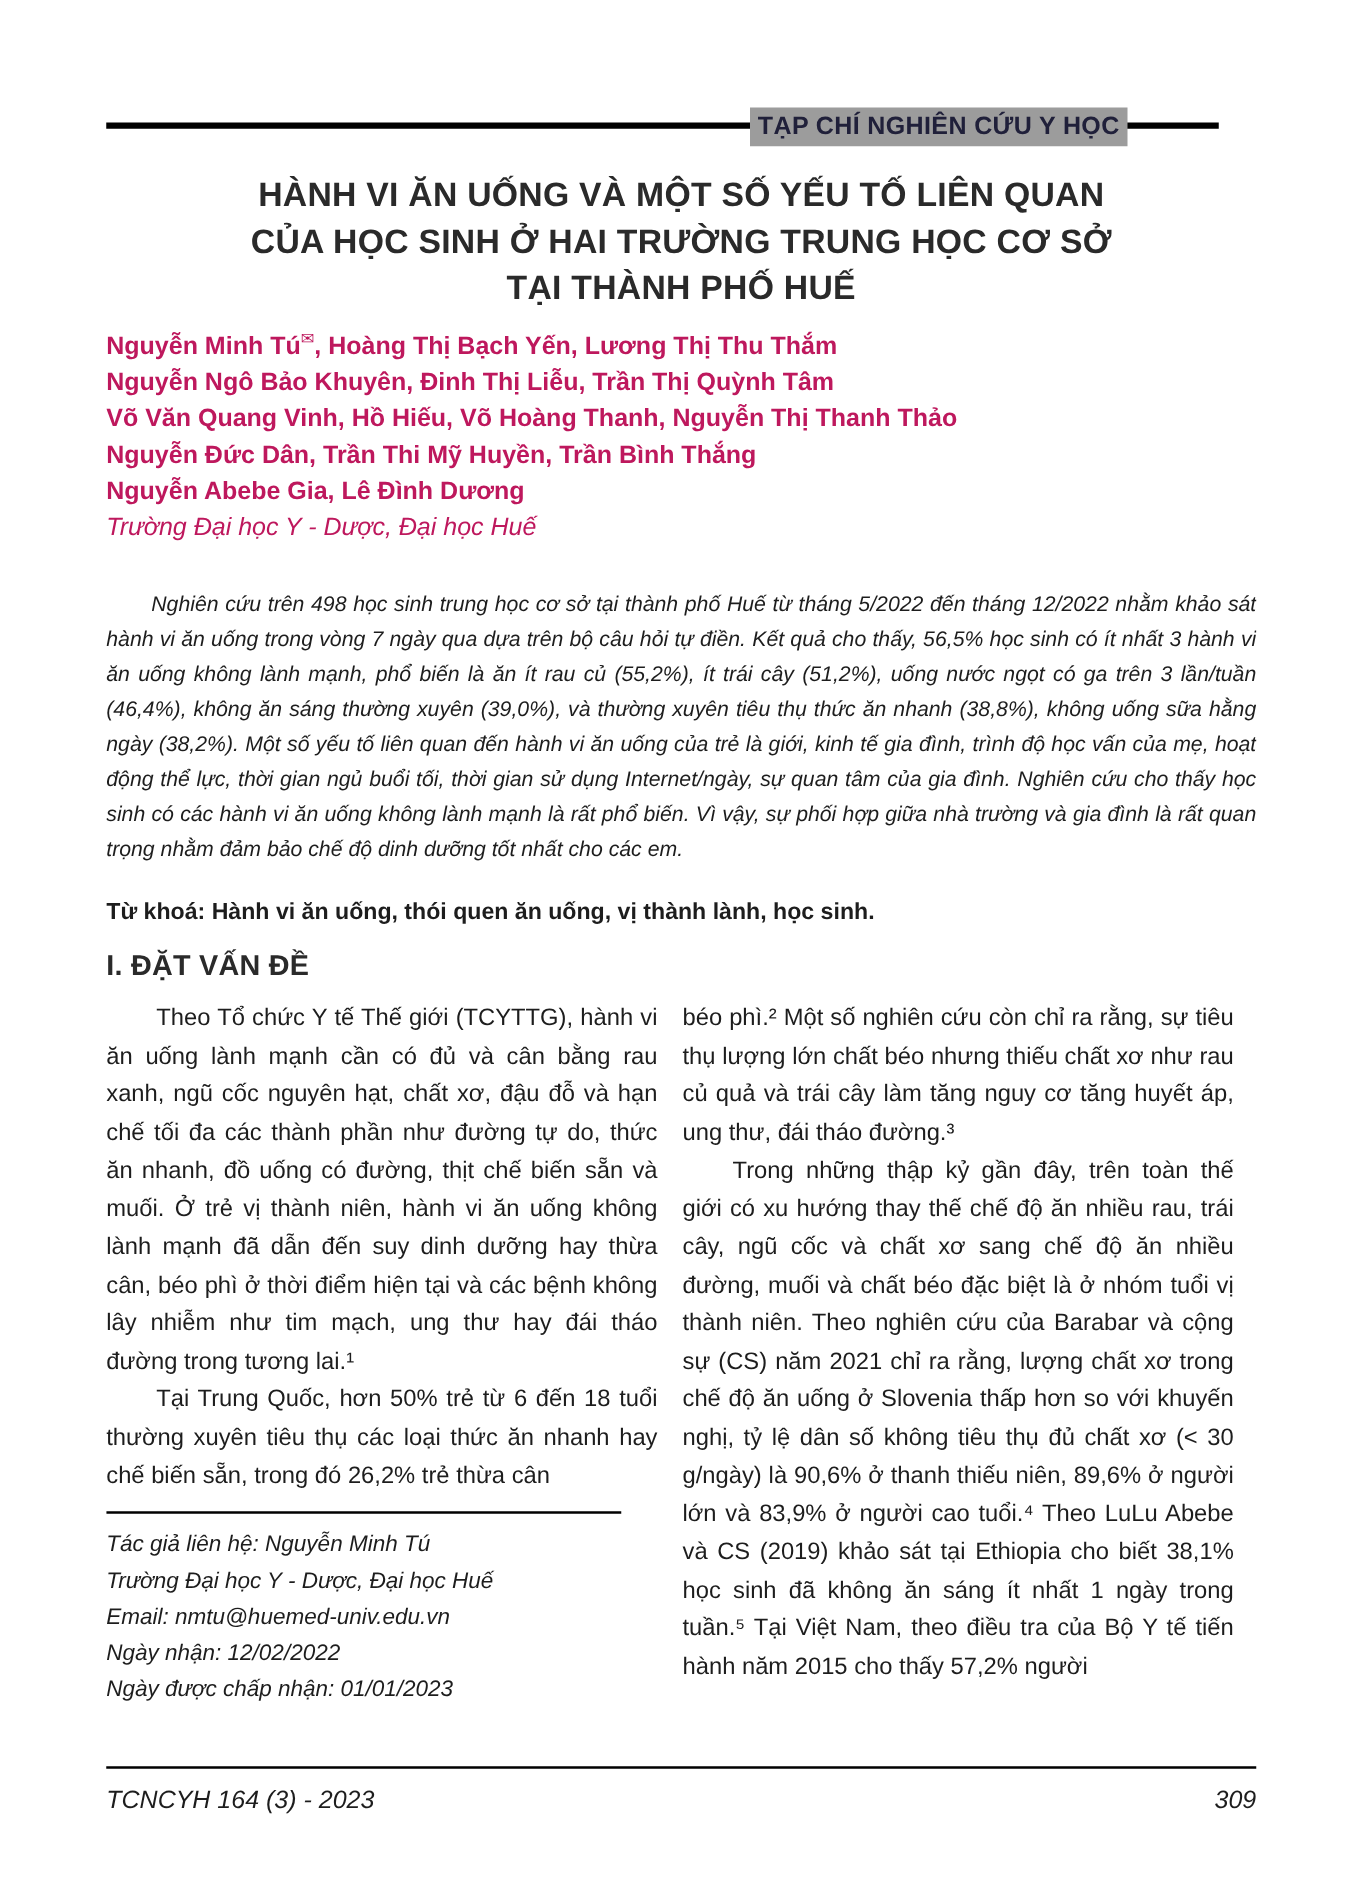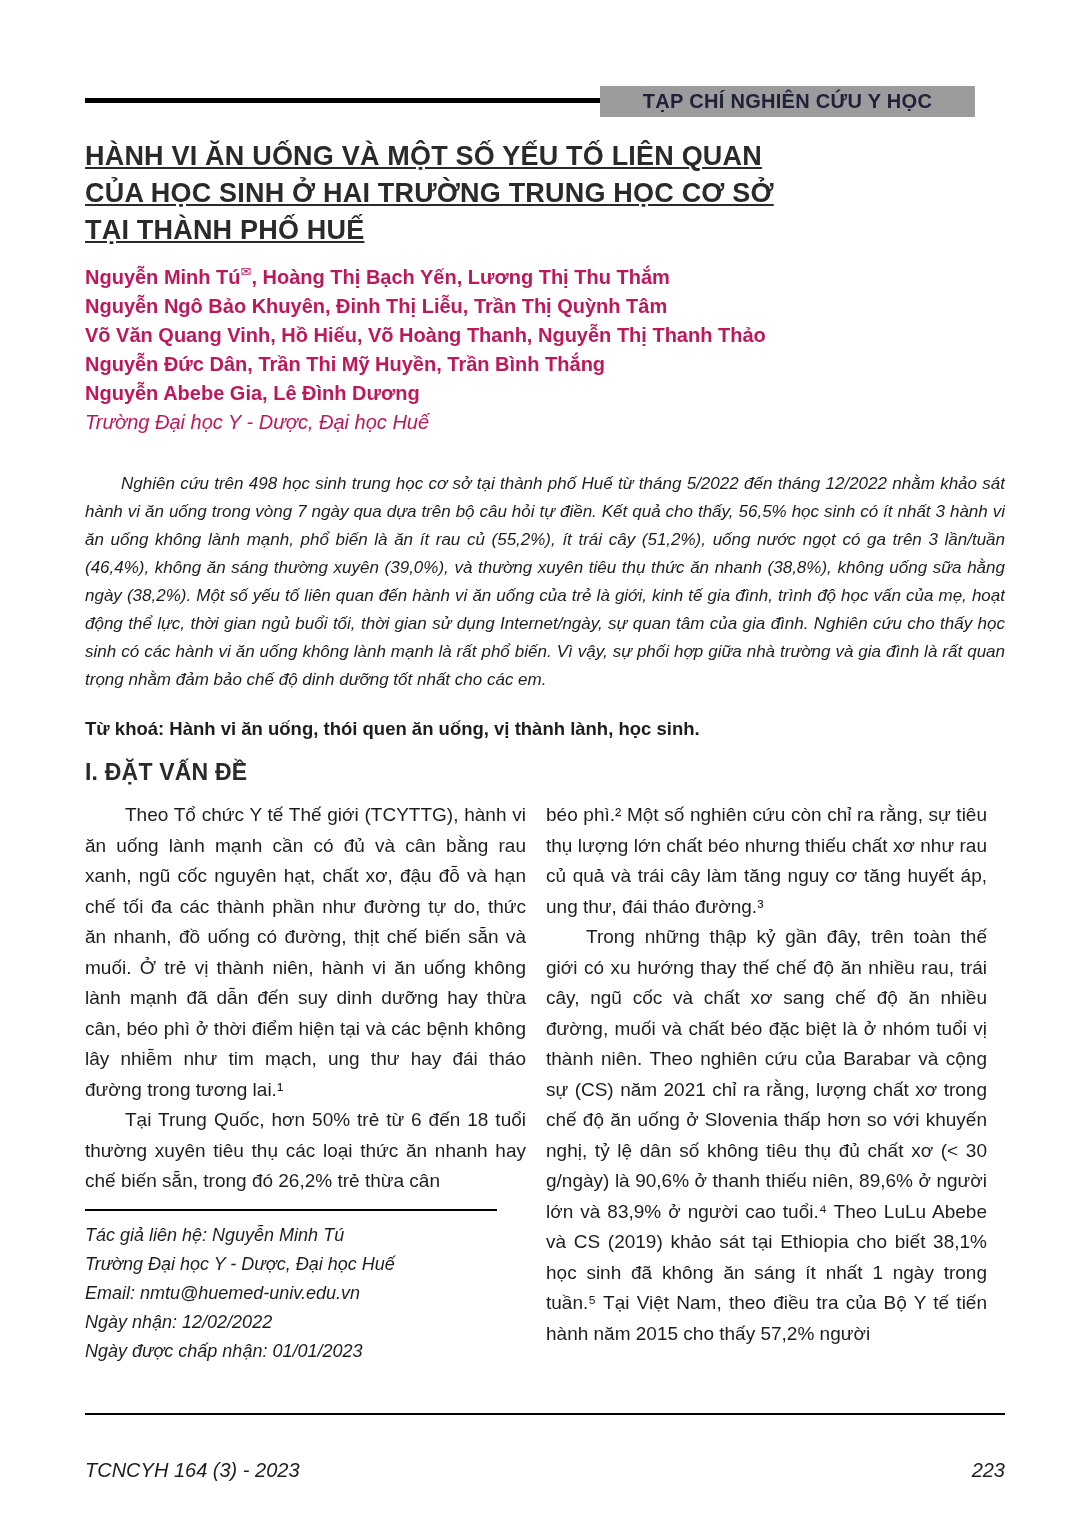--- a/index.html
+++ b/index.html
@@ -10,31 +10,31 @@
     height: 1514px;
     background: #ffffff;
     font-family: "Liberation Sans", "DejaVu Sans", sans-serif;
     color: #1d1d1d;
     overflow: hidden;
   }
 
   
   .masthead-rule { position: absolute; top: 98px; left: 85px; width: 890px; height: 5px; background: #000000; }
   .masthead-badge {
-    position: absolute; top: 86px; left: 600px; width: 375px; height: 31px;
+    position: absolute; top: 86px; left: 600px; width: 302px; height: 31px;
     background: #9c9c9c; display: flex; align-items: center; justify-content: center; z-index: 2;
   }
   .masthead-text { font-size: 20px; font-weight: bold; color: #20203a; letter-spacing: 0.3px; }
 
   
   .content { position: absolute; top: 128px; left: 85px; width: 920px; height: 1284px; overflow: hidden; }
 
   .title {
-    font-size: 27px; font-weight: bold; line-height: 37px;
-    color: #2a2a2a; margin: 10px 0 14px 0; letter-spacing: 0.2px; text-decoration: underline;
+    text-align: center; font-size: 27px; font-weight: bold; line-height: 37px;
+    color: #2a2a2a; margin: 10px 0 14px 0; letter-spacing: 0.2px;
   }
   .title-line { display: block; }
 
   .authors {
     padding-right: 30px; font-size: 20px; font-weight: bold;
     line-height: 29px; margin-bottom: 33px; color: #be185d;
   }
   .envelope { font-size: 13px; line-height: 0; }
   .affiliation { font-weight: normal; font-style: italic; }
 
@@ -54,21 +54,21 @@
   .col { width: 441px; }
   .body-para { font-size: 19px; line-height: 30.5px; text-align: justify; text-indent: 40px; }
   .no-indent { text-indent: 0; }
 
   .correspondence { margin-top: 12px; font-style: italic; font-size: 18px; line-height: 29px; }
   .corr-rule { width: 412px; height: 2px; background: #000000; margin-bottom: 10px; }
 
   
   .page-footer { position: absolute; left: 85px; width: 920px; top: 1413px; }
   .footer-rule { width: 920px; height: 2px; background: #000000; }
-  .footer-row { display: flex; justify-content: space-between; font-style: italic; font-size: 20px; padding-top: 14px; margin-top: 30px; }
+  .footer-row { display: flex; justify-content: space-between; font-style: italic; font-size: 20px; padding-top: 14px; }
 </style>
 </head>
 <body>
 
 <div class="page">
 
   <div class="masthead">
     <div class="masthead-rule"></div>
     <div class="masthead-badge">
       <span class="masthead-text">TẠP CHÍ NGHIÊN CỨU Y HỌC</span>
@@ -116,17 +116,17 @@
         <p class="body-para">Trong những thập kỷ gần đây, trên toàn thế giới có xu hướng thay thế chế độ ăn nhiều rau, trái cây, ngũ cốc và chất xơ sang chế độ ăn nhiều đường, muối và chất béo đặc biệt là ở nhóm tuổi vị thành niên. Theo nghiên cứu của Barabar và cộng sự (CS) năm 2021 chỉ ra rằng, lượng chất xơ trong chế độ ăn uống ở Slovenia thấp hơn so với khuyến nghị, tỷ lệ dân số không tiêu thụ đủ chất xơ (&lt; 30 g/ngày) là 90,6% ở thanh thiếu niên, 89,6% ở người lớn và 83,9% ở người cao tuổi.⁴ Theo LuLu Abebe và CS (2019) khảo sát tại Ethiopia cho biết 38,1% học sinh đã không ăn sáng ít nhất 1 ngày trong tuần.⁵ Tại Việt Nam, theo điều tra của Bộ Y tế tiến hành năm 2015 cho thấy 57,2% người</p>
       </div>
     </div>
 
   </div>
 
   <div class="page-footer">
     <div class="footer-rule"></div>
     <div class="footer-row">
       <span class="footer-citation">TCNCYH 164 (3) - 2023</span>
-      <span class="footer-page-number">223</span>
+      <span class="footer-page-number">309</span>
     </div>
   </div>
 
 </div>
 
 </body></html>

